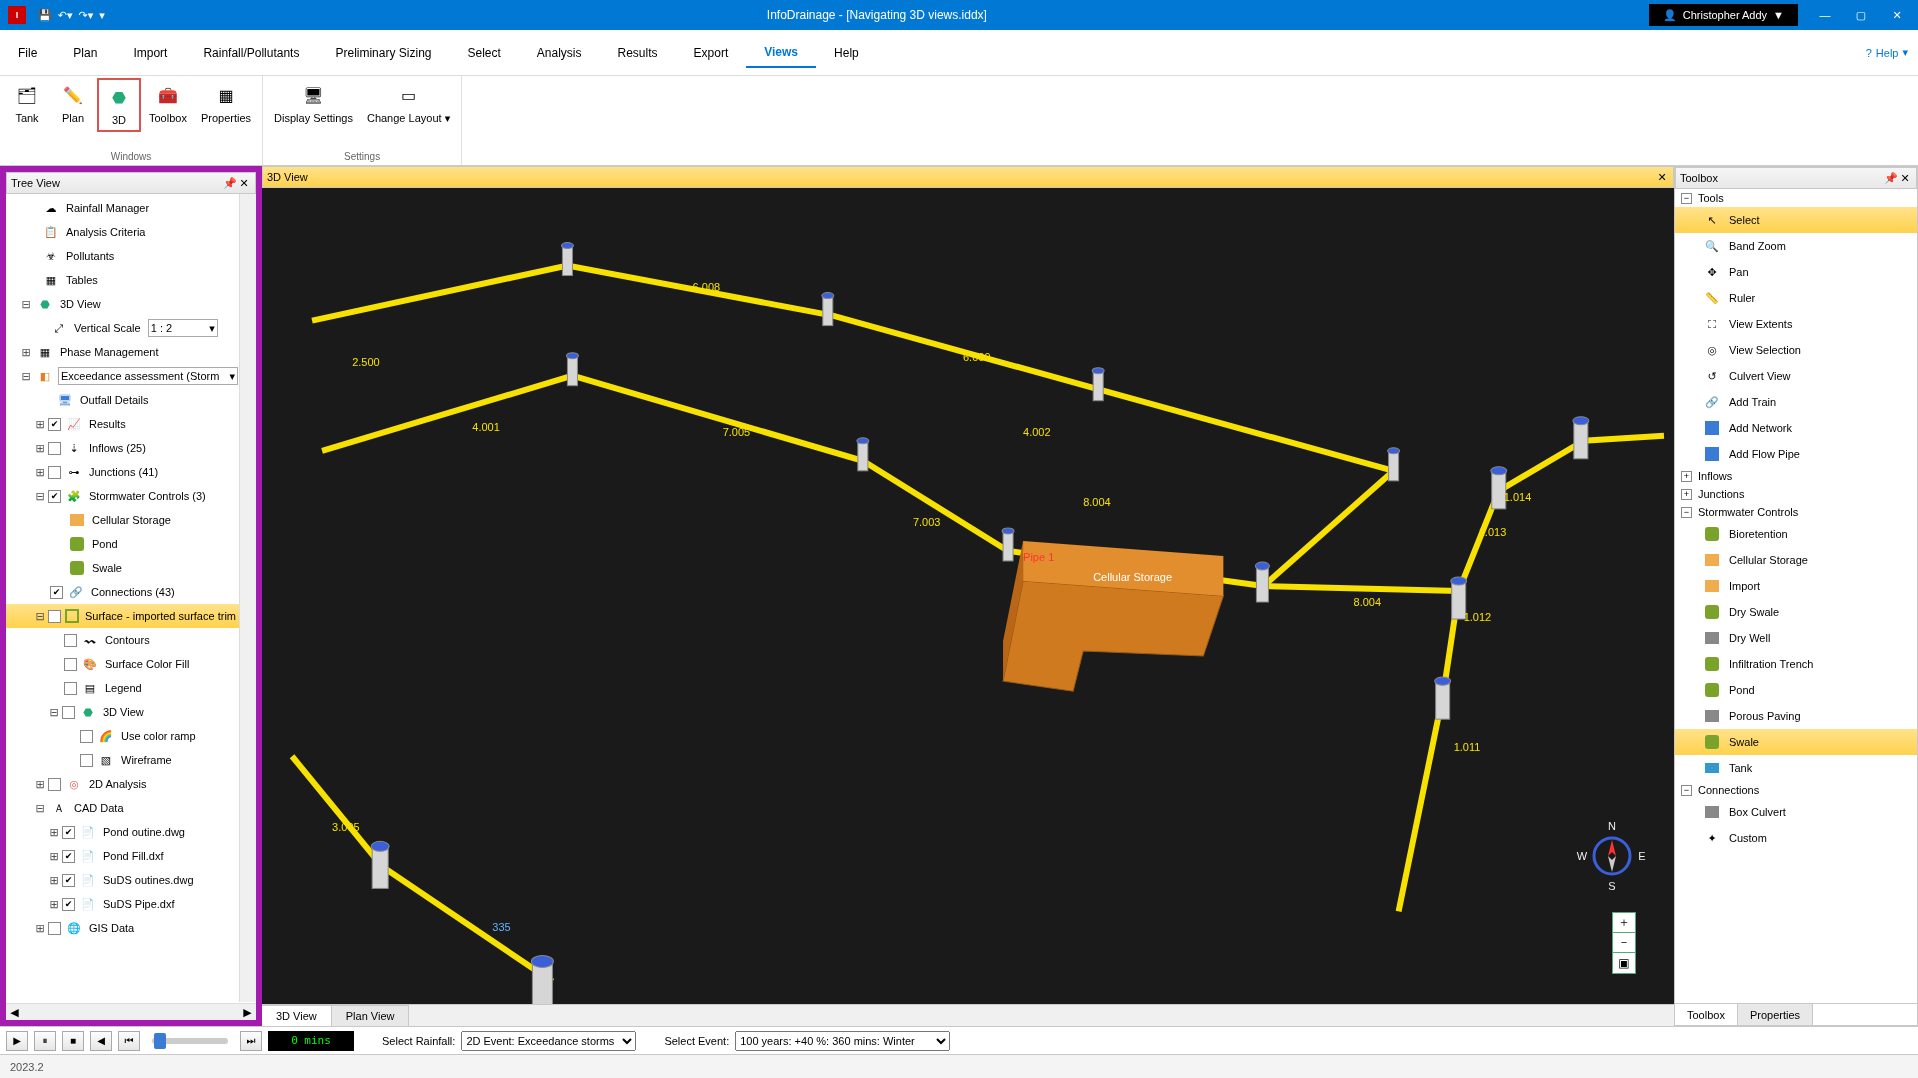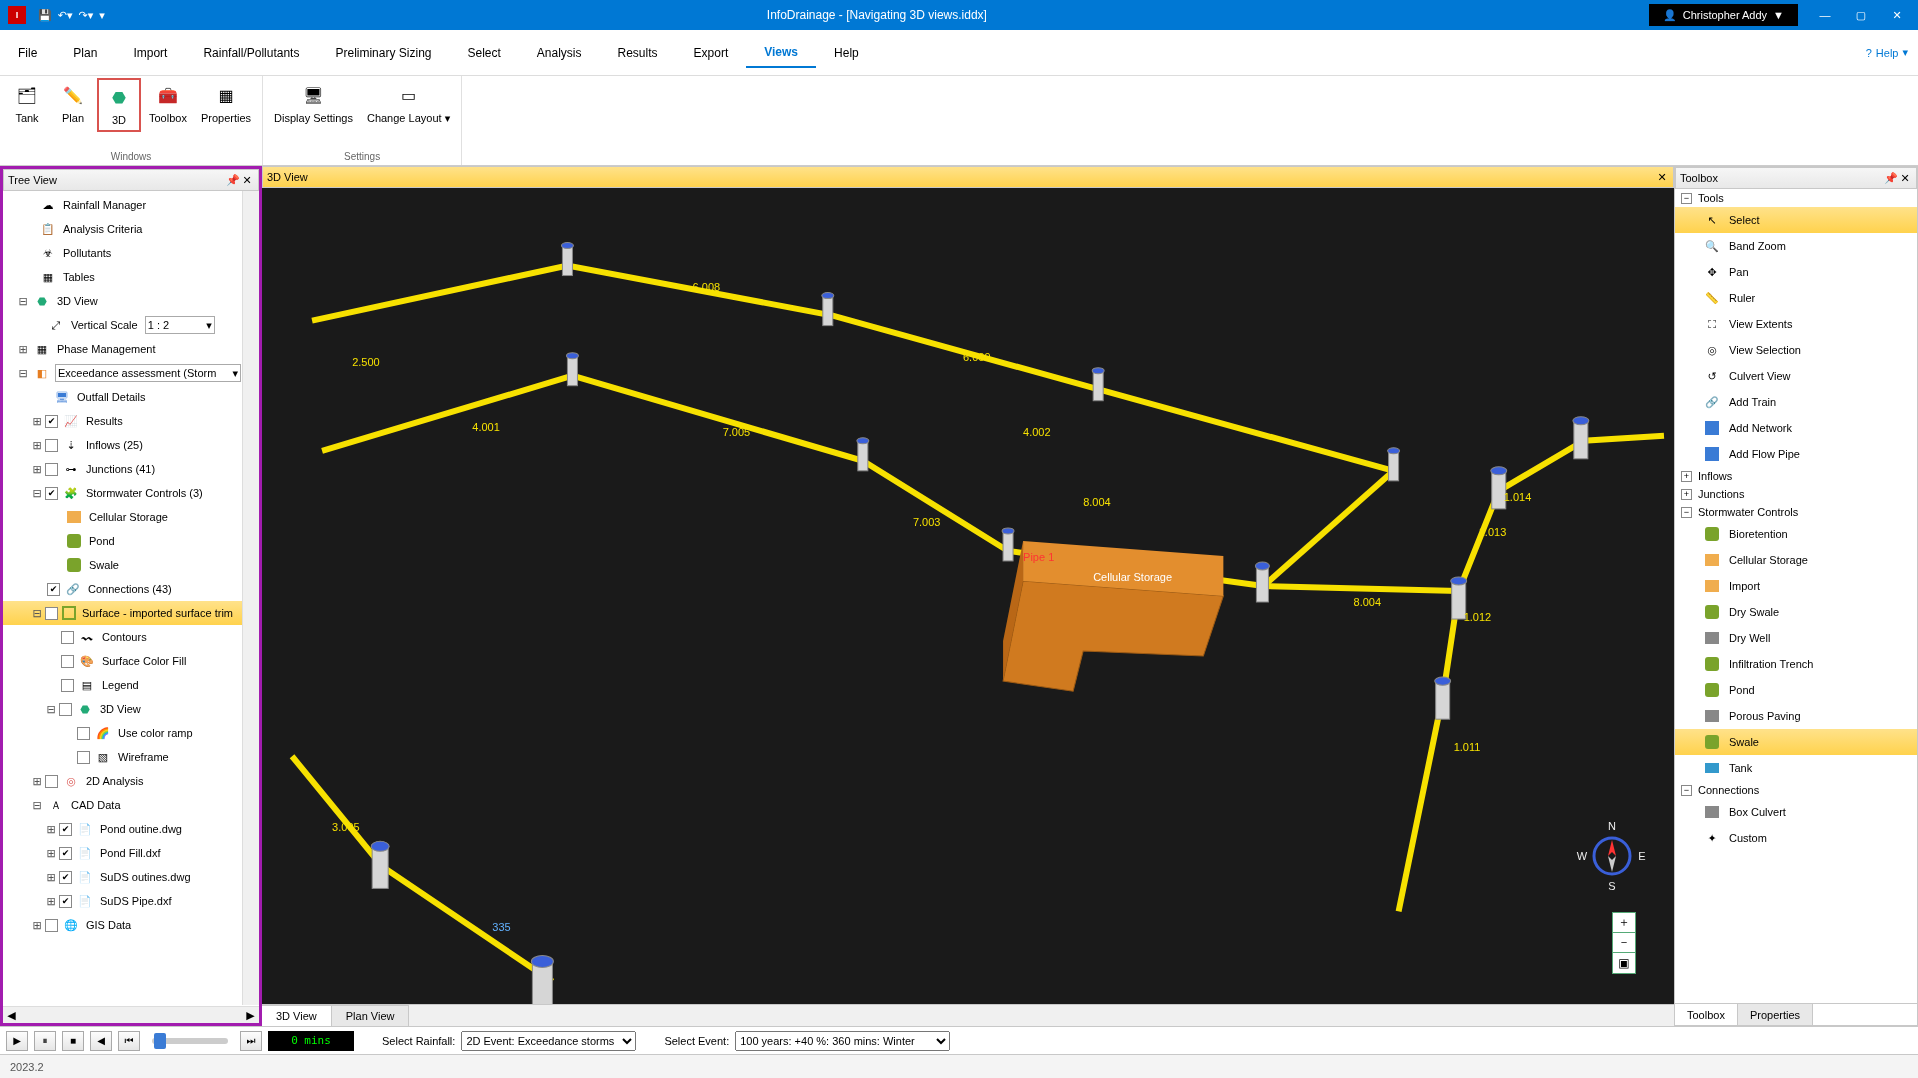--- a/index.html
+++ b/index.html
@@ -31,21 +31,21 @@
 .ribbon-group-label { text-align:center; color:#666; font-size:10px; padding:1px 0 3px; }
 
 
 .workspace { flex:1; display:flex; min-height:0; }
 .panel-header { background: linear-gradient(#f6f6f6,#e8e8e8); border:1px solid #c8c8c8; height:22px; display:flex; align-items:center; padding:0 4px; font-size:11px; }
 .panel-header.active { background: linear-gradient(#ffe28a,#ffd24d); }
 .panel-header .spacer { flex:1; }
 .panel-header .pbtn { width:14px; text-align:center; cursor:pointer; }
 
 
-.tree-panel { width:262px; display:flex; flex-direction:column; background:#fff; border:3px solid #a21caf; }
+.tree-panel { width:262px; display:flex; flex-direction:column; background:#fff; border:6px solid #a21caf; }
 .tree-body { flex:1; overflow:hidden; position:relative; }
 .tree-body .vscroll { position:absolute; right:0; top:0; bottom:18px; width:17px; background:#f0f0f0; border-left:1px solid #ddd;}
 .tree-body .hscroll { position:absolute; bottom:0; left:0; right:0; height:17px; background:#f0f0f0; border-top:1px solid #ddd; display:flex; align-items:center;}
 .tree-body .hscroll .harrow { width:17px; text-align:center; }
 .tree-list { padding:2px 0; }
 .tree-row { display:flex; align-items:center; height:24px; padding-left:4px; cursor:pointer; gap:2px; white-space:nowrap; }
 .tree-row.surface-hl { background: linear-gradient(#ffe28a,#ffd24d); }
 .tree-row .exp { width:12px; text-align:center; color:#555; }
 .tree-row .chk { width:13px; height:13px; border:1px solid #888; display:inline-flex; align-items:center; justify-content:center; font-size:9px; background:#fff; }
 .tree-row .chk.checked::after { content:"✔"; color:#000; }

